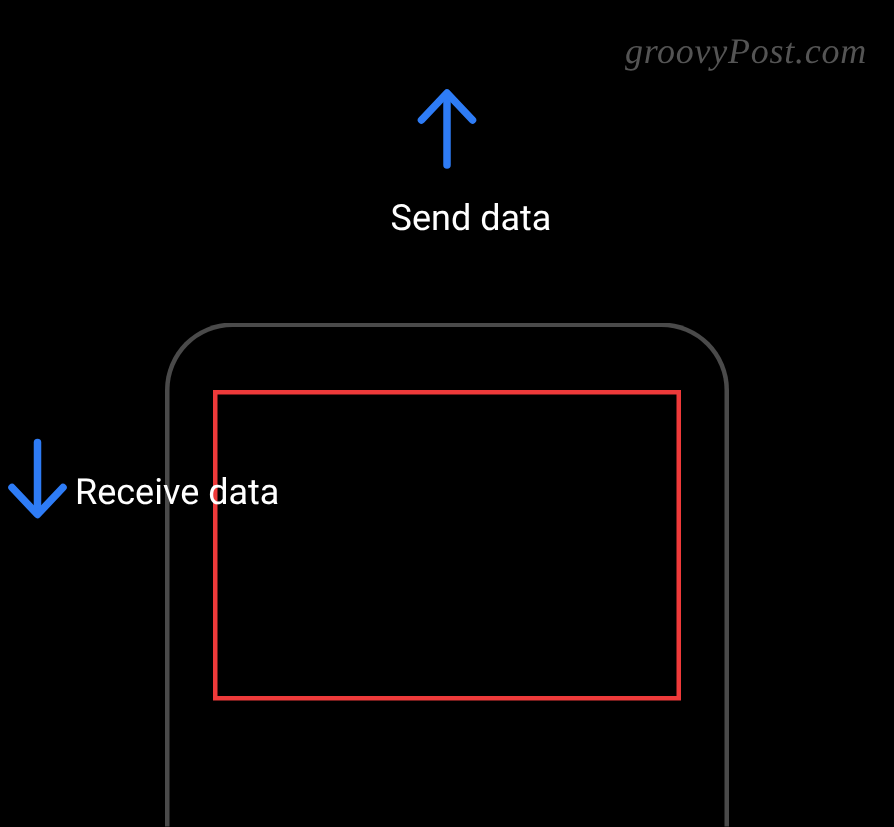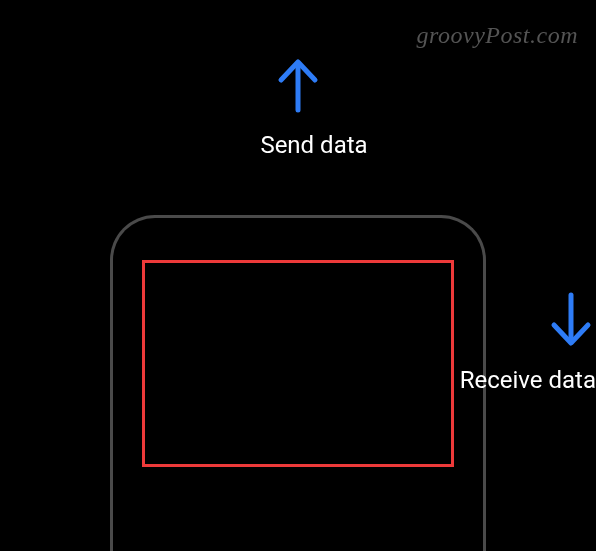--- a/index.html
+++ b/index.html
@@ -64,22 +64,22 @@
       width: 312px;
       height: 207px;
       border: 3px solid #ee3a3a;
     }
     .receive-section {
       position: absolute;
       top: 290px;
       left: 0;
       width: 100%;
       display: flex;
-      flex-direction: column;
-      align-items: flex-end;
+      flex-direction: row;
+      align-items: center;
     }
     .receive-icon {
       width: 50px;
       height: 60px;
       margin-bottom: 16px;
     }
     .receive-label {
       color: #ffffff;
       font-size: 24px;
       font-weight: 400;

